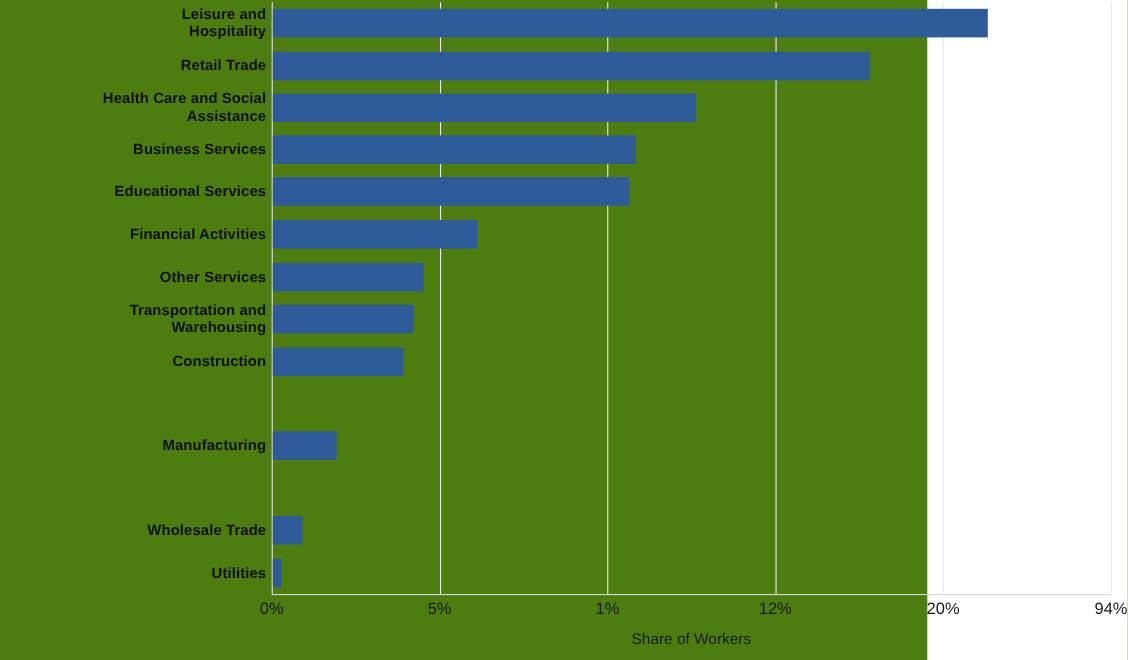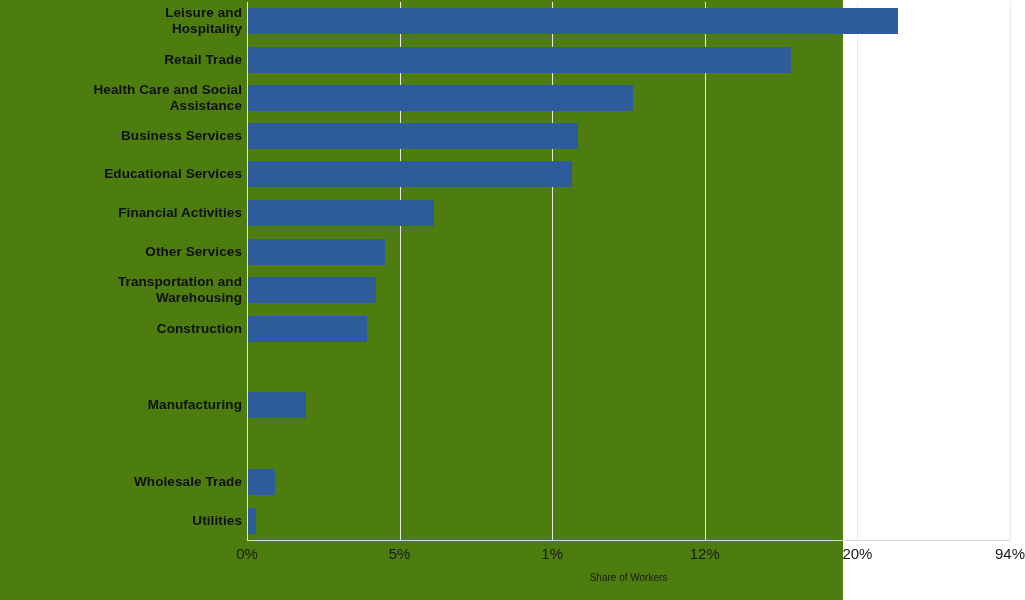--- a/index.html
+++ b/index.html
@@ -104,21 +104,21 @@
     font-size: 15px;
     color: #1a1a1a;
     white-space: nowrap;
   }
   .x-title {
     position: absolute;
     left: 247px;
     width: 763px;
     top: 572px;
     text-align: center;
-    font-size: 10px;
+    font-size: 14px;
     color: #1a1a1a;
   }
 </style>
 </head>
 <body>
 
 <div id="chart-root">
 
   <div class="plot-area">
     <div class="gridlines" id="gridlines">

